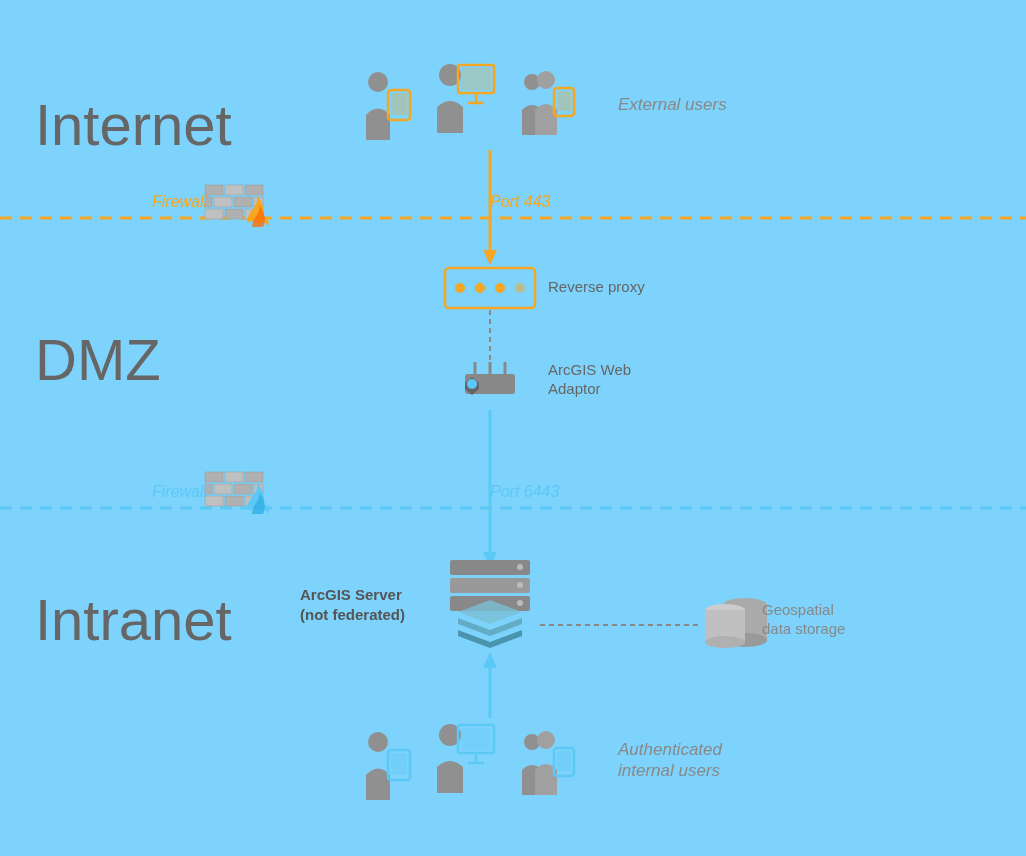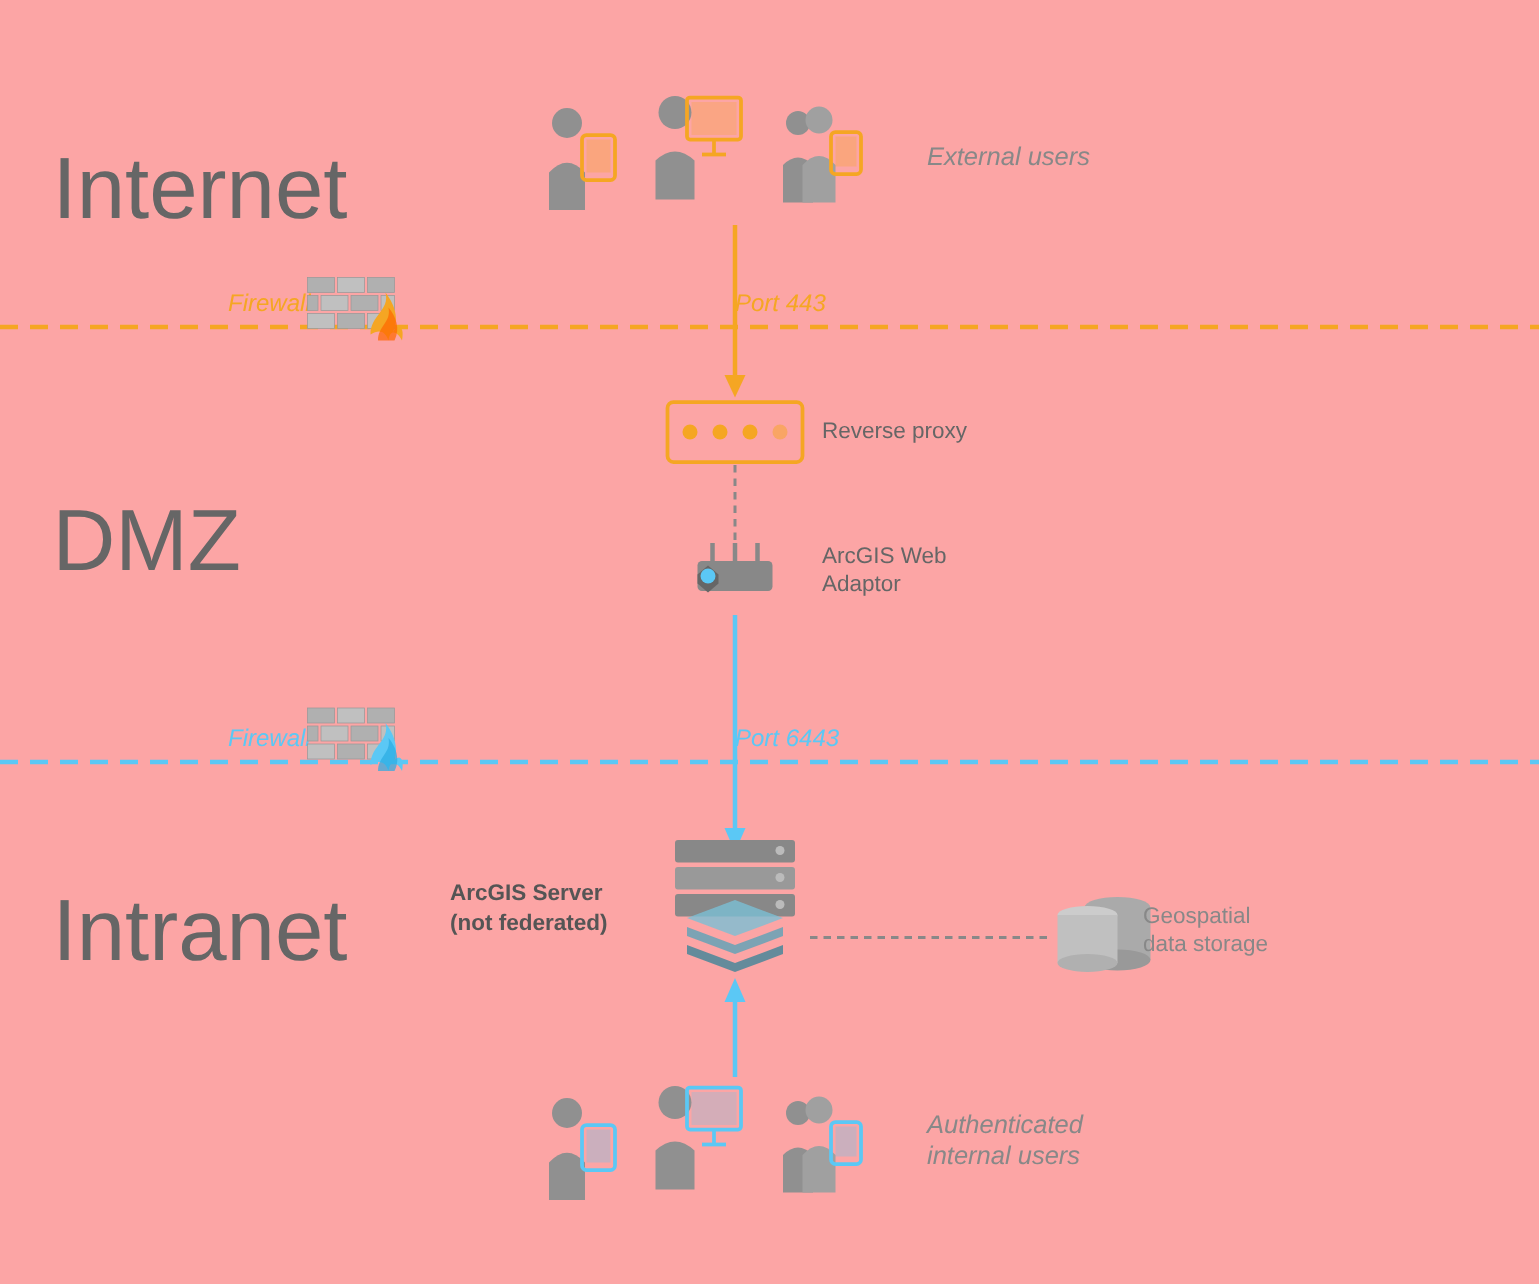--- a/index.html
+++ b/index.html
@@ -9,21 +9,21 @@
       background: #f5f5f5;
       font-family: 'Segoe UI', Arial, sans-serif;
       overflow: hidden;
       position: relative;
     }
 
     .diagram {
       width: 1026px;
       height: 856px;
       position: relative;
-      background: #fca5a5;
+      background: #7dd3fc;
     }
 
     
     .main-svg {
       position: absolute;
       top: 0; left: 0;
       width: 1026px;
       height: 856px;
     }
   </style>

